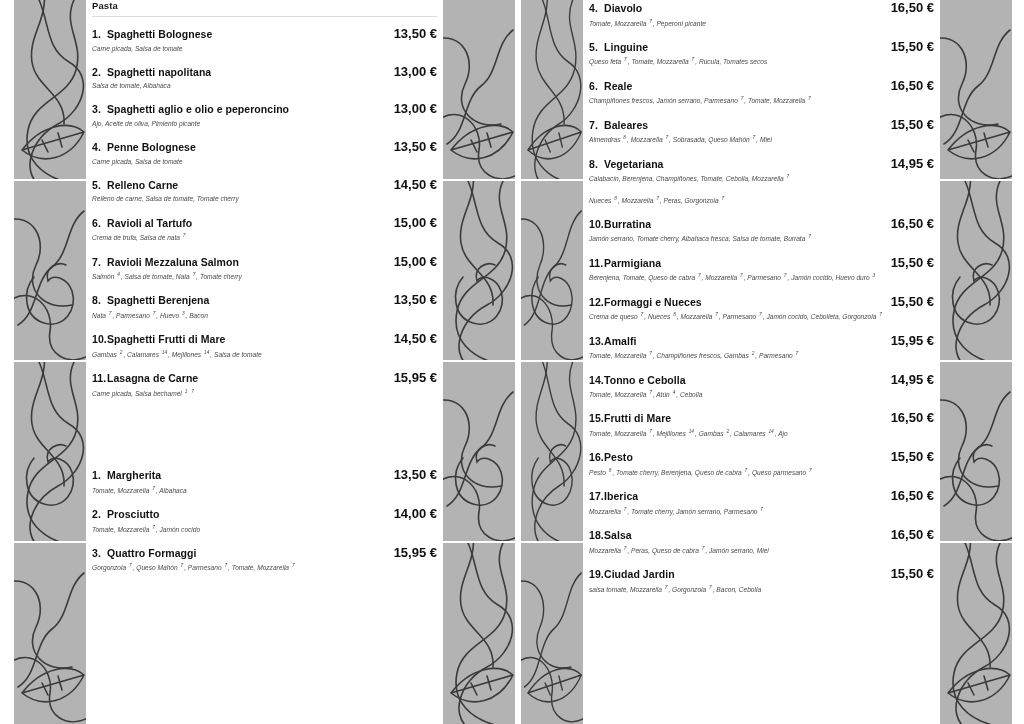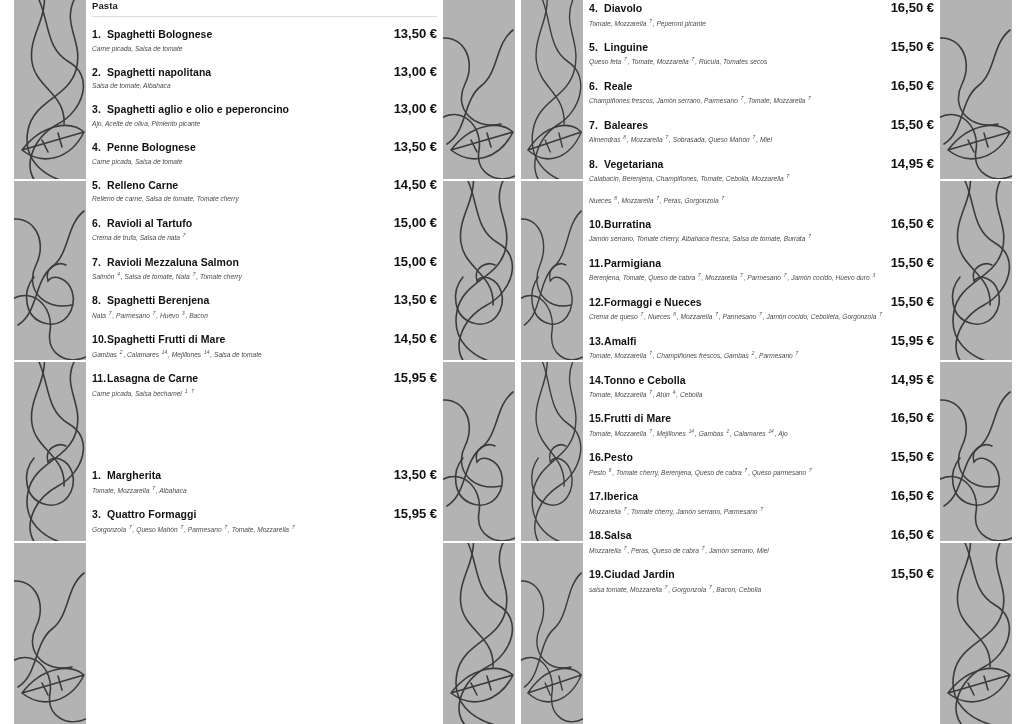--- a/index.html
+++ b/index.html
@@ -327,20 +327,27 @@
         <div class="section-spacer-pizza"></div>
         <div class="item">
           <div class="item-row">
             <div class="item-title"><span class="item-num">1.</span><span>Margherita</span></div>
             <div class="item-price">13,50 €</div>
           </div>
           <div class="item-desc">Tomate, Mozzarella <sup>7</sup>, Albahaca</div>
         </div>
         <div class="item">
           <div class="item-row">
+            <div class="item-title"><span class="item-num">2.</span><span>Prosciutto</span></div>
+            <div class="item-price">14,00 €</div>
+          </div>
+          <div class="item-desc">Tomate, Mozzarella <sup>7</sup>, Jamón cocido</div>
+        </div>
+        <div class="item">
+          <div class="item-row">
             <div class="item-title"><span class="item-num">3.</span><span>Quattro Formaggi</span></div>
             <div class="item-price">15,95 €</div>
           </div>
           <div class="item-desc">Gorgonzola <sup>7</sup>, Queso Mahón <sup>7</sup>, Parmesano <sup>7</sup>, Tomate, Mozzarella <sup>7</sup></div>
         </div>
       </div>
     </div>
 </div>
 
 <div class="page page-right">

